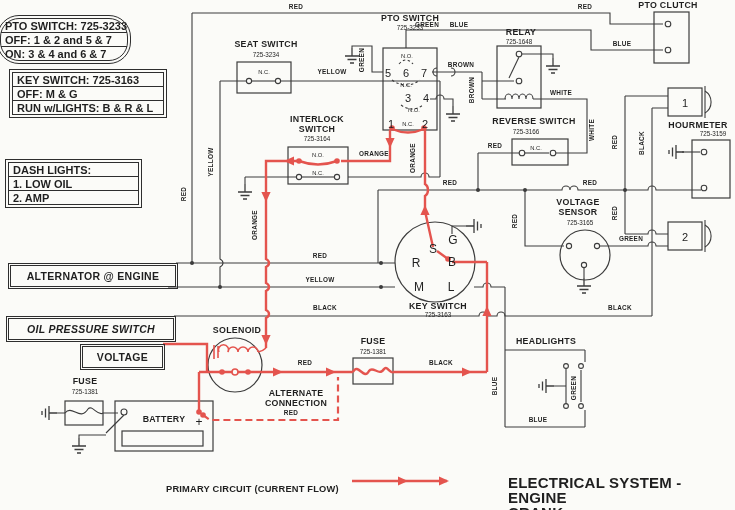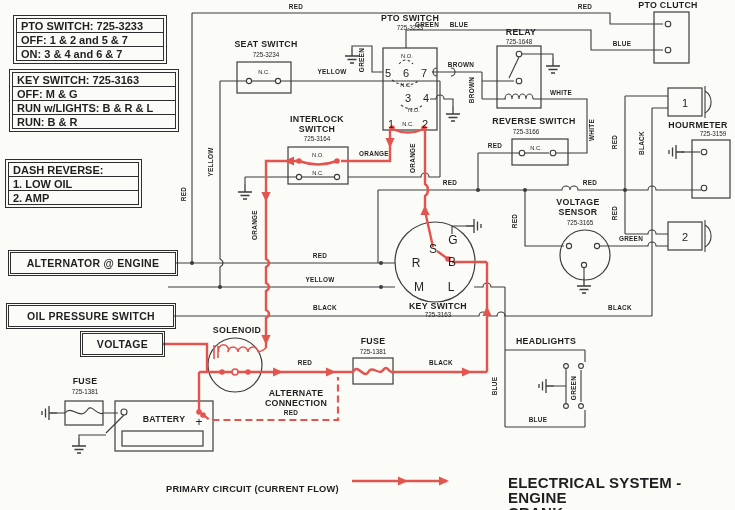--- a/index.html
+++ b/index.html
@@ -13,21 +13,21 @@
   text{fill:#1f1f1f;text-anchor:middle;}
   .lw{font-size:6.4px;font-weight:600;letter-spacing:.3px;}
   .nm{font-size:8.8px;font-weight:600;letter-spacing:.3px;}
   .pt{font-size:6.3px;}
   .lt{font-size:12px;}
   .nu{font-size:11px;}
   .sm{font-size:5.8px;}
   .ibox{position:absolute;border:1.3px solid #2e2e2e;outline:1px solid #2e2e2e;outline-offset:2px;background:#fbfbf8;box-sizing:border-box;}
   .ibox .row{border-top:1px solid #2e2e2e;padding:1px 4px 0 4px;font-size:11px;font-weight:600;white-space:nowrap;overflow:hidden;}
   .ibox .row:first-child{border-top:none;}
-  .ebox{position:absolute;border:1.2px solid #2e2e2e;outline:1px solid #2e2e2e;outline-offset:1px;background:#fbfbf8;display:flex;align-items:center;justify-content:center;font-size:10.5px;font-weight:600;letter-spacing:.3px;box-sizing:border-box;white-space:nowrap;}
+  .ebox{position:absolute;border:1.2px solid #2e2e2e;outline:1px solid #2e2e2e;outline-offset:1px;background:#fbfbf8;display:flex;align-items:center;justify-content:center;font-size:10.5px;font-weight:600;letter-spacing:.3px;box-sizing:border-box;white-space:nowrap;margin-top:13px;}
   #legend{position:absolute;left:166px;top:484px;font-size:9.3px;font-weight:700;letter-spacing:.2px;}
   #main-title{position:absolute;left:508px;top:475px;font-size:15px;font-weight:700;line-height:15px;letter-spacing:.2px;}
 </style>
 </head>
 <body>
 
 <div id="stage">
 
   <svg width="735" height="510" viewBox="0 0 735 510">
 
@@ -285,41 +285,40 @@
         <text x="318" y="157" class="sm">N.O.</text>
         <text x="318" y="175" class="sm">N.C.</text>
         <text x="536" y="150" class="sm">N.C.</text>
         <text x="407" y="58" class="sm">N.O.</text>
         <text x="406" y="87" class="sm">N.C.</text>
         <text x="414" y="112" class="sm">N.O.</text>
         <text x="408" y="126" class="sm">N.C.</text>
       </g>
   </svg>
 
-  <div class="ibox" style="left:16px;top:18px;width:148px;">
+  <div class="ibox" style="left:0;top:18px;width:128px;border-radius:19px;">
     <div class="row">PTO SWITCH: 725-3233</div>
     <div class="row">OFF: 1 &amp; 2 and 5 &amp; 7</div>
     <div class="row">ON:  3 &amp; 4 and 6 &amp; 7</div>
   </div>
 
-  <div class="ibox" style="left:12px;top:72px;width:164px;">
+  <div class="ibox" style="left:12px;top:72px;width:152px;">
     <div class="row">KEY SWITCH: 725-3163</div>
     <div class="row">OFF: M &amp; G</div>
     <div class="row">RUN w/LIGHTS: B &amp; R &amp; L</div>
-    <div class="row">RUN: B &amp; R</div>
   </div>
 
   <div class="ibox" style="left:8px;top:162px;width:131px;">
-    <div class="row">DASH REVERSE:</div>
+    <div class="row">DASH LIGHTS:</div>
     <div class="row">1. LOW OIL</div>
     <div class="row">2. AMP</div>
   </div>
 
   <div class="ebox" style="left:10px;top:252px;width:166px;height:22px;">ALTERNATOR @ ENGINE</div>
-  <div class="ebox" style="left:8px;top:305px;width:166px;height:22px;">OIL PRESSURE SWITCH</div>
+  <div class="ebox" style="left:8px;top:305px;width:166px;height:22px;font-style:italic;">OIL PRESSURE SWITCH</div>
   <div class="ebox" style="left:82px;top:333px;width:81px;height:22px;">VOLTAGE</div>
 
   <div id="legend">PRIMARY CIRCUIT (CURRENT FLOW)</div>
   <div id="main-title">
     <div>ELECTRICAL SYSTEM - ENGINE</div>
     <div>CRANK.</div>
   </div>
 </div>
 
 </body></html>

